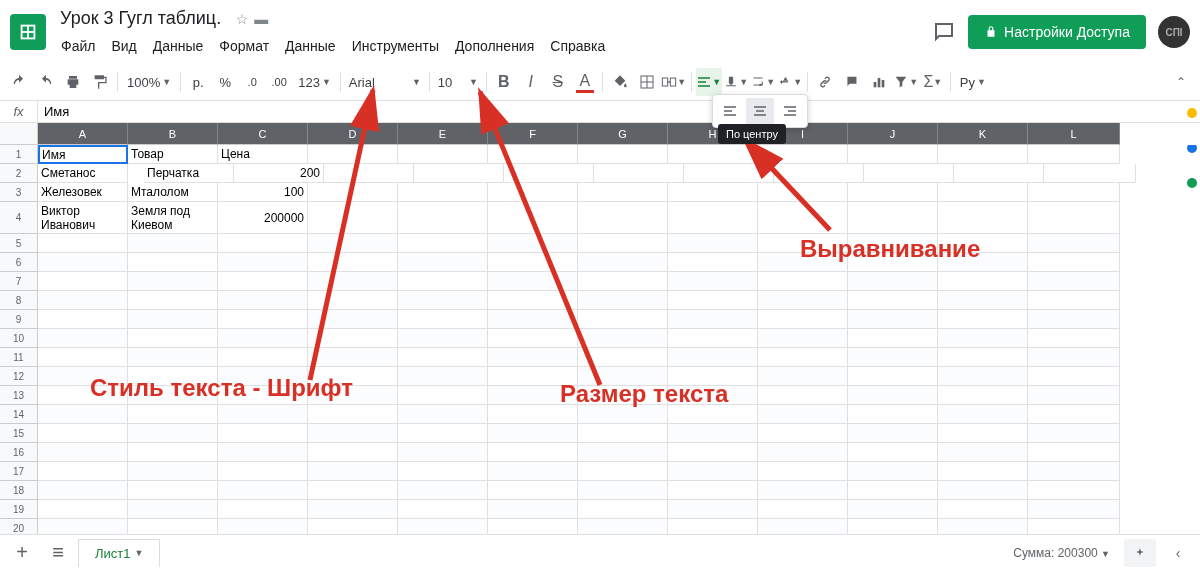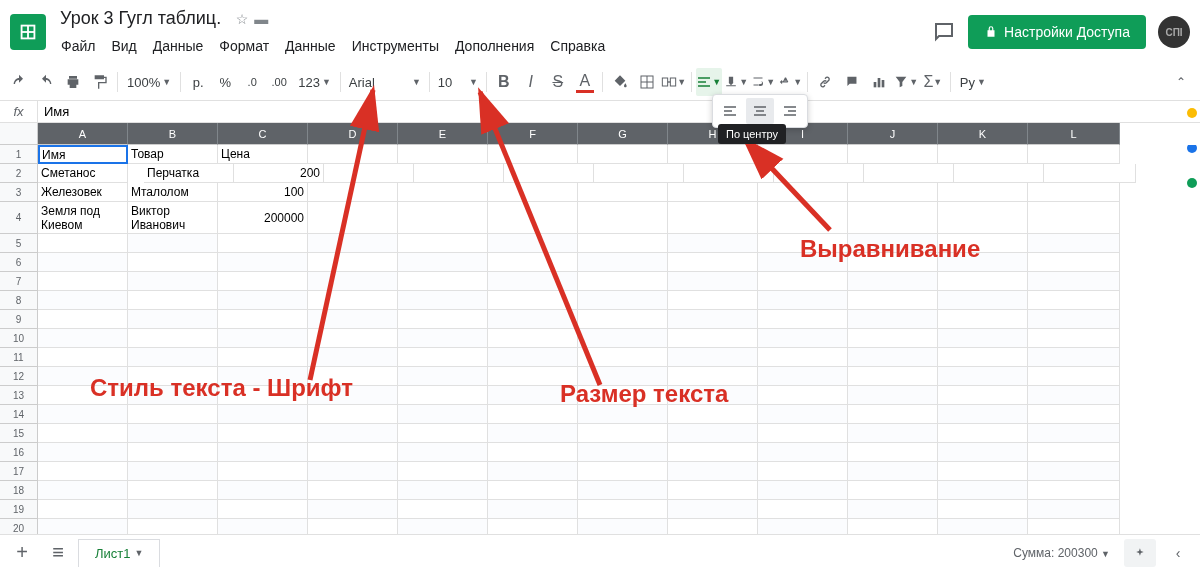--- a/index.html
+++ b/index.html
@@ -343,22 +343,22 @@
         <div class="cell" style="width: 90px;"></div>
         <div class="cell" style="width: 90px;"></div>
         <div class="cell" style="width: 90px;"></div>
         <div class="cell" style="width: 90px;"></div>
         <div class="cell" style="width: 90px;"></div>
         <div class="cell" style="width: 90px;"></div>
         <div class="cell" style="width: 92px;"></div>
       </div>
       <div class="row tall">
         <div class="row-h">4</div>
+        <div class="cell wrap" style="width: 90px;">Виктор Иванович</div>
         <div class="cell wrap" style="width: 90px;">Земля под Киевом</div>
-        <div class="cell wrap" style="width: 90px;">Виктор Иванович</div>
         <div class="cell num" style="width: 90px;">200000</div>
         <div class="cell" style="width: 90px;"></div>
         <div class="cell" style="width: 90px;"></div>
         <div class="cell" style="width: 90px;"></div>
         <div class="cell" style="width: 90px;"></div>
         <div class="cell" style="width: 90px;"></div>
         <div class="cell" style="width: 90px;"></div>
         <div class="cell" style="width: 90px;"></div>
         <div class="cell" style="width: 90px;"></div>
         <div class="cell" style="width: 92px;"></div>

